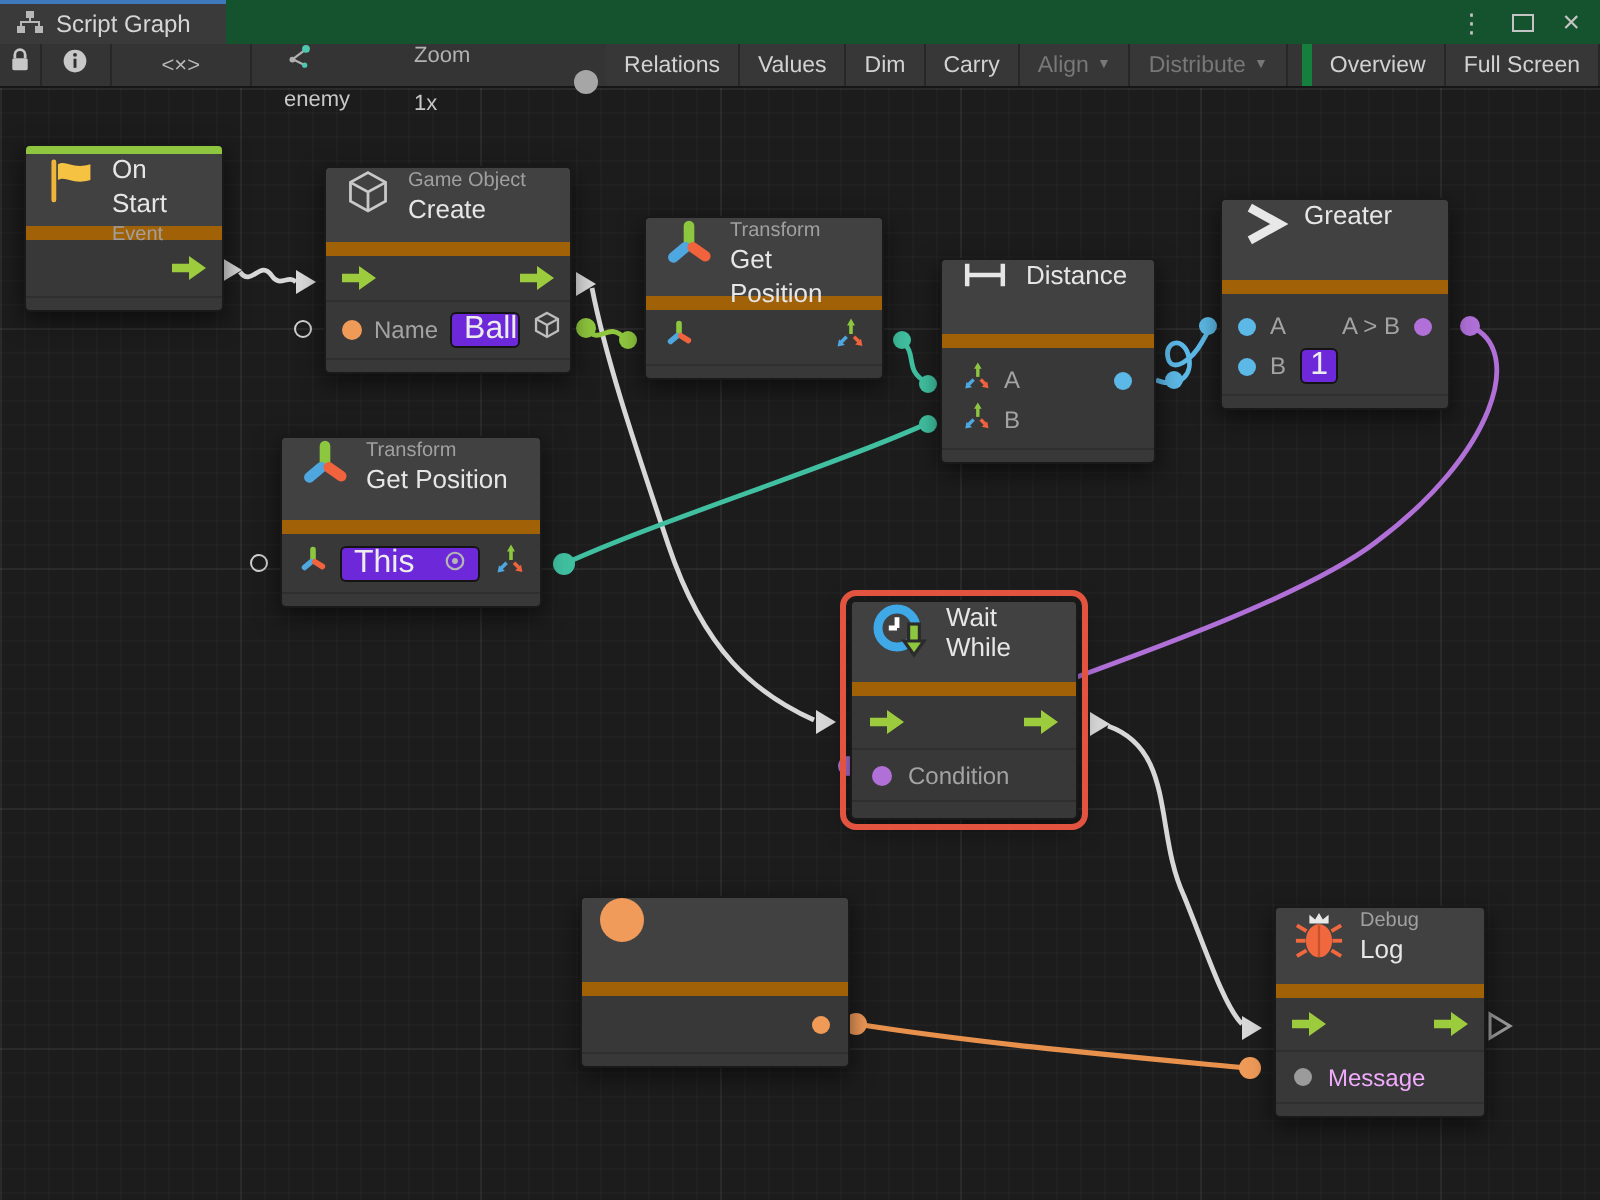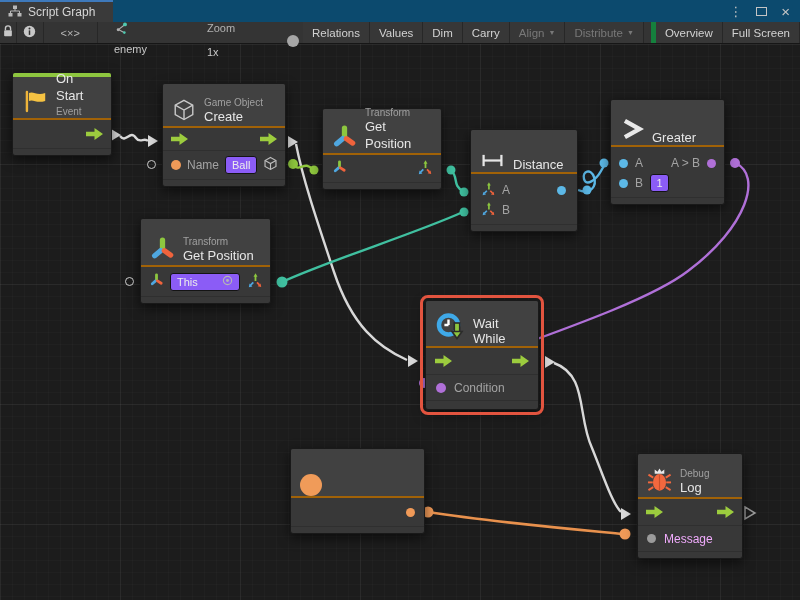--- a/index.html
+++ b/index.html
@@ -1,21 +1,21 @@
 <!DOCTYPE html>
 <html><head>
 <meta charset="utf-8">
 <style>
   * { margin:0; padding:0; box-sizing:border-box; }
   html,body { width:800px; height:600px; overflow:hidden; background:#1c1c1c;
               font-family:"Liberation Sans", sans-serif; }
 
   
   .titlebar { position:absolute; left:0; top:0; width:800px; height:22px;
-              background:#0c4a6e; display:flex; align-items:stretch; z-index:10; }
+              background:#14532d; display:flex; align-items:stretch; z-index:10; }
   .tab { width:113px; background:#3a3a3a; border-top:2px solid #3e79bb;
          display:flex; align-items:center; gap:6px; padding:0 8px;
          color:#d6d6d6; font-size:12px; }
   .win-ctrls { margin-left:auto; display:flex; align-items:center; gap:14px;
                padding-right:10px; color:#c4c4c4; }
   .win-ctrls .dots { font-size:13px; letter-spacing:0; }
   .win-ctrls .maxbox { width:11px; height:9px; border:1.5px solid #c4c4c4; }
   .win-ctrls .closex { font-size:15px; line-height:1; }
 
   .toolbar { position:absolute; left:0; top:22px; width:800px; height:22px;
@@ -42,36 +42,36 @@
               linear-gradient(90deg, rgba(255,255,255,.045) 1px, transparent 1px),
               linear-gradient(rgba(255,255,255,.018) 1px, transparent 1px),
               linear-gradient(90deg, rgba(255,255,255,.018) 1px, transparent 1px);
             background-size:120px 120px,120px 120px,12px 12px,12px 12px;
             overflow:hidden; }
   #wires { position:absolute; left:0; top:0; z-index:1; }
 
   
   .node { position:absolute; background:#383838; border:1px solid #191919;
           border-radius:3px; box-shadow:0 4px 12px rgba(0,0,0,.55); z-index:2; }
-  .hdr { background:#414141; border-bottom:2px solid #a16207; display:flex;
-         align-items:flex-end; gap:8px; padding:0 9px; border-radius:2px 2px 0 0; }
+  .hdr { background:#414141; border-bottom:7px solid #a16207; display:flex;
+         align-items:flex-start; gap:8px; padding:0 9px; border-radius:2px 2px 0 0; }
   .tcol { display:flex; flex-direction:column; justify-content:center; line-height:1.3; }
   .cat { font-size:10px; color:#a0a0a0; }
   .ttl { font-size:13px; color:#e6e6e6; }
   .row { display:flex; align-items:center; }
   .row + .row { border-top:1px solid #2f2f2f; }
   .ftr { height:7px; border-top:1px solid #2f2f2f; border-radius:0 0 2px 2px; }
   .farrow { width:17px; height:12px; background:#9ccc3e;
             clip-path:polygon(0 32%,50% 32%,50% 0,100% 50%,50% 100%,50% 68%,0 68%); }
   .pdot { border-radius:50%; flex:none; }
   .pd10 { width:10px; height:10px; } .pd9 { width:9px; height:9px; }
   .c-orange { background:#f09a58; } .c-blue { background:#5cb8e6; }
   .c-purple { background:#b070d8; } .c-gray { background:#9b9b9b; }
-  .field { background:#8b5cf6; border:1px solid #141414; border-radius:3px;
-           color:#ececec; font-size:11px; padding:0 6px; height:18px;
+  .field { background:#6d28d9; border:1px solid #141414; border-radius:3px;
+           color:#ececec; font-size:16px; padding:0 6px; height:18px;
            display:flex; align-items:center; }
   .plabel { font-size:12px; color:#a3a3a3; }
   .ring { position:absolute; width:9px; height:9px; border:1.5px solid #cfcfcf;
           border-radius:50%; z-index:2; }
   .greenbar { height:4px; background:#8ec63f; border-radius:2px 2px 0 0; }
   .selected { outline:3px solid #e2543f; outline-offset:2px; }
 </style>
 </head>
 <body>
 
@@ -119,21 +119,21 @@
     <span>
       <svg width="14" height="13" viewBox="0 0 14 14">
           <path d="M11 3 L4.2 8.2 M4.2 8.2 L10.2 11.2" stroke="#b0b0b0" stroke-width="1.2" fill="none"></path>
           <circle cx="11.3" cy="2.6" r="2.1" fill="#4ec9b0"></circle>
           <circle cx="4" cy="8.4" r="1.6" fill="#b0b0b0"></circle>
           <circle cx="10.6" cy="11.4" r="1.4" fill="#4ec9b0"></circle>
         </svg>
     </span>
     <span>enemy</span>
   </div>
-  <div class="tool-mid" style="margin-left:44px">
+  <div class="tool-mid" style="margin-left:16px">
     <span style="color:#b2b2b2">Zoom</span>
     <span class="slider-track">
       <span class="slider-handle"></span>
     </span>
     <span>1x</span>
   </div>
   <div style="margin-left:auto; display:flex; align-items:stretch;">
     <div class="tbtn">Relations</div>
     <div class="tbtn">Values</div>
     <div class="tbtn">Dim</div>

